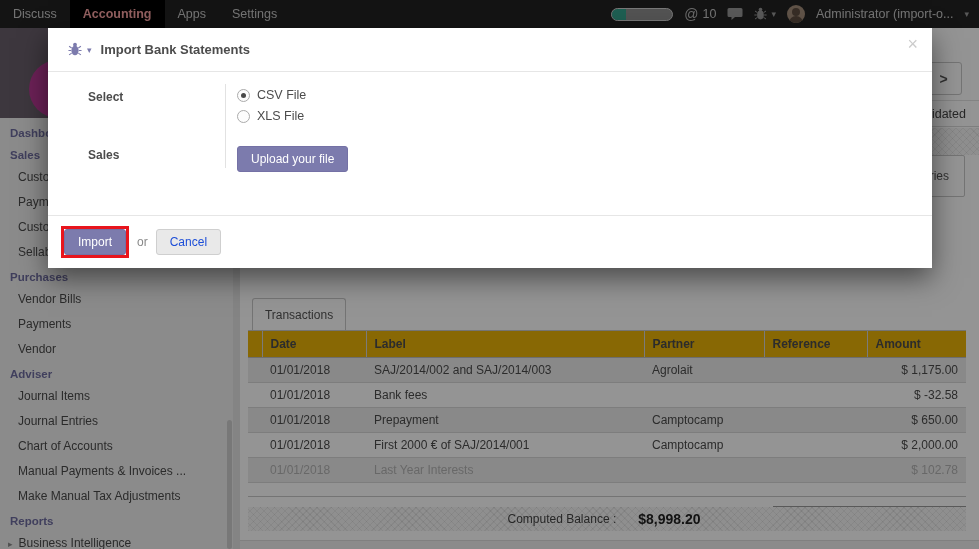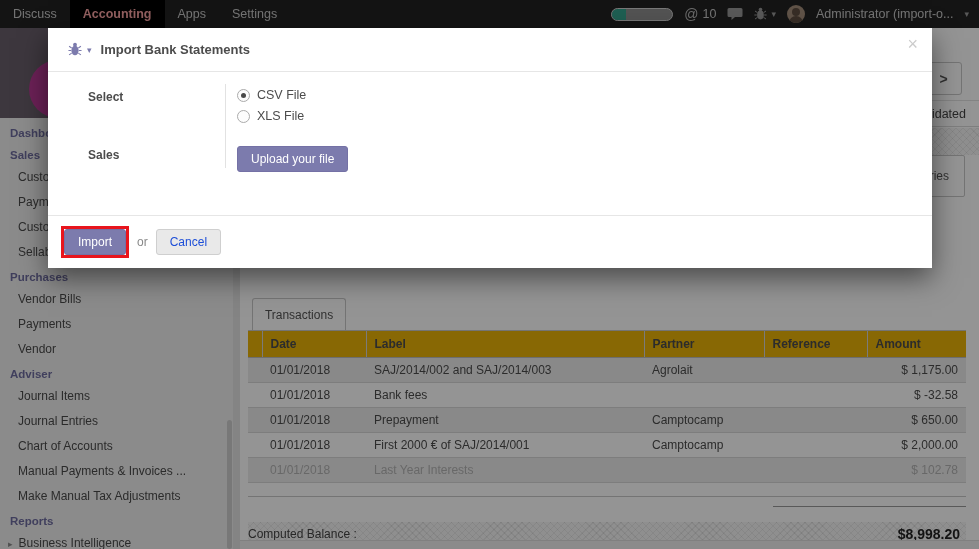--- a/index.html
+++ b/index.html
@@ -48,21 +48,21 @@
   .tab{margin-left:12px; width:94px; height:32px; background:#fff; border:1px solid #c8c8c8; border-bottom:none; border-radius:3px 3px 0 0; display:flex; align-items:center; justify-content:center; font-size:12px; color:#555; cursor:pointer;}
   table.list{margin-left:8px; width:718px; border-collapse:collapse; font-size:12px; color:#4c4c4c; table-layout:fixed;}
   table.list th{background:#eab308; font-weight:bold; text-align:left; padding:6px 8px; border-top:1px solid #c9c9c9; border-bottom:1px solid #bdbdbd; border-left:1px solid #d4d4d4; cursor:pointer; overflow:hidden; white-space:nowrap;}
   table.list th:first-child{border-left:none;}
   table.list td{padding:5px 8px; border-bottom:1px solid #d8d8d8; overflow:hidden; white-space:nowrap;}
   tr.striped td{background:#ececec;}
   tr.muted td{color:#b3b3b3;}
   .num{text-align:right;}
   .empty-row{margin-left:8px; width:718px; height:14px; border-bottom:1px solid #c9c9c9;}
   .balance-line{margin-left:533px; width:193px; border-top:1px solid #999; margin-top:9px;}
-  .balance-row{margin-left:8px; width:718px; height:24px; display:flex; align-items:center; justify-content:space-between; padding-right:6px; margin-top:15px;}
+  .balance-row{margin-left:8px; width:718px; height:24px; display:flex; align-items:center; justify-content:center; padding-right:6px; margin-top:0;}
   .balance-label{font-size:12px; color:#444; margin-right:22px;}
   .balance-value{font-size:14px; font-weight:bold; color:#222;}
   .footer-strip{position:absolute; bottom:0; left:0; right:0; height:9px; background:#efefef; border-top:1px solid #ddd;}
   
   .overlay{position:absolute; inset:0; background:rgba(0,0,0,0.42); z-index:50;}
   .modal{position:absolute; left:48px; top:28px; width:884px; height:240px; background:#fff; z-index:60; box-shadow:0 10px 26px rgba(0,0,0,0.5);}
   .modal-header{height:44px; border-bottom:1px solid #e6e6e6; display:flex; align-items:center; padding:0 20px; position:relative;}
   .modal-title{font-size:13px; font-weight:bold; color:#4c4c4c; margin-left:9px;}
   .hdr-caret{color:#7c7bad; font-size:9px; margin-left:5px;}
   .modal-close{position:absolute; right:14px; top:7px; font-size:18px; color:#ccc; cursor:pointer; line-height:1;}

